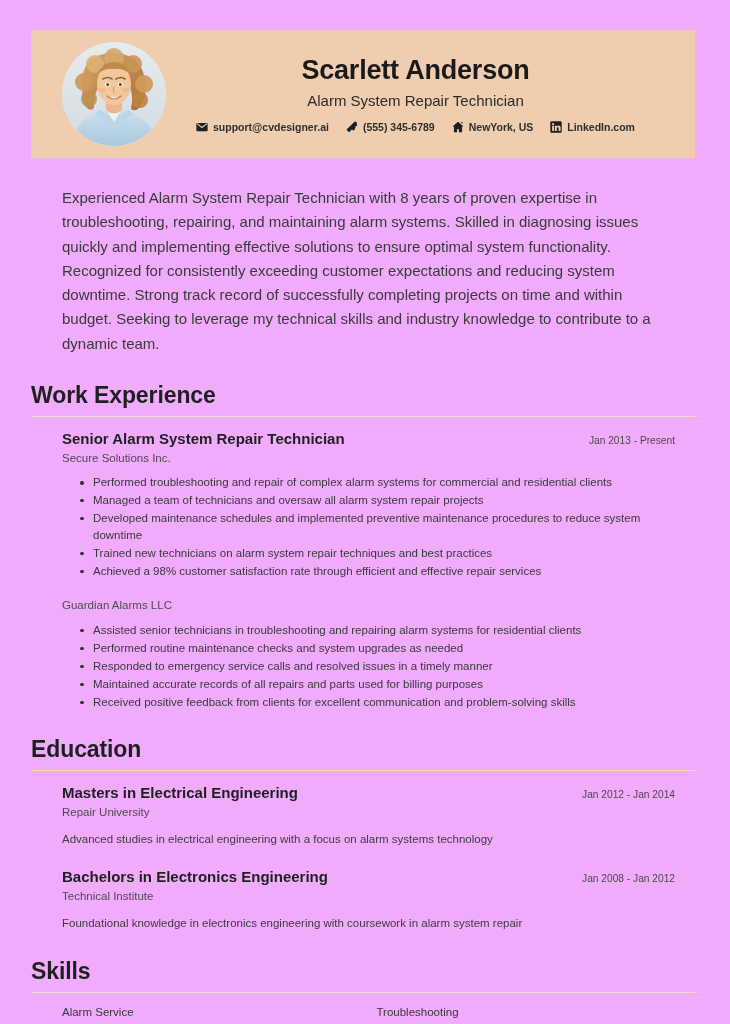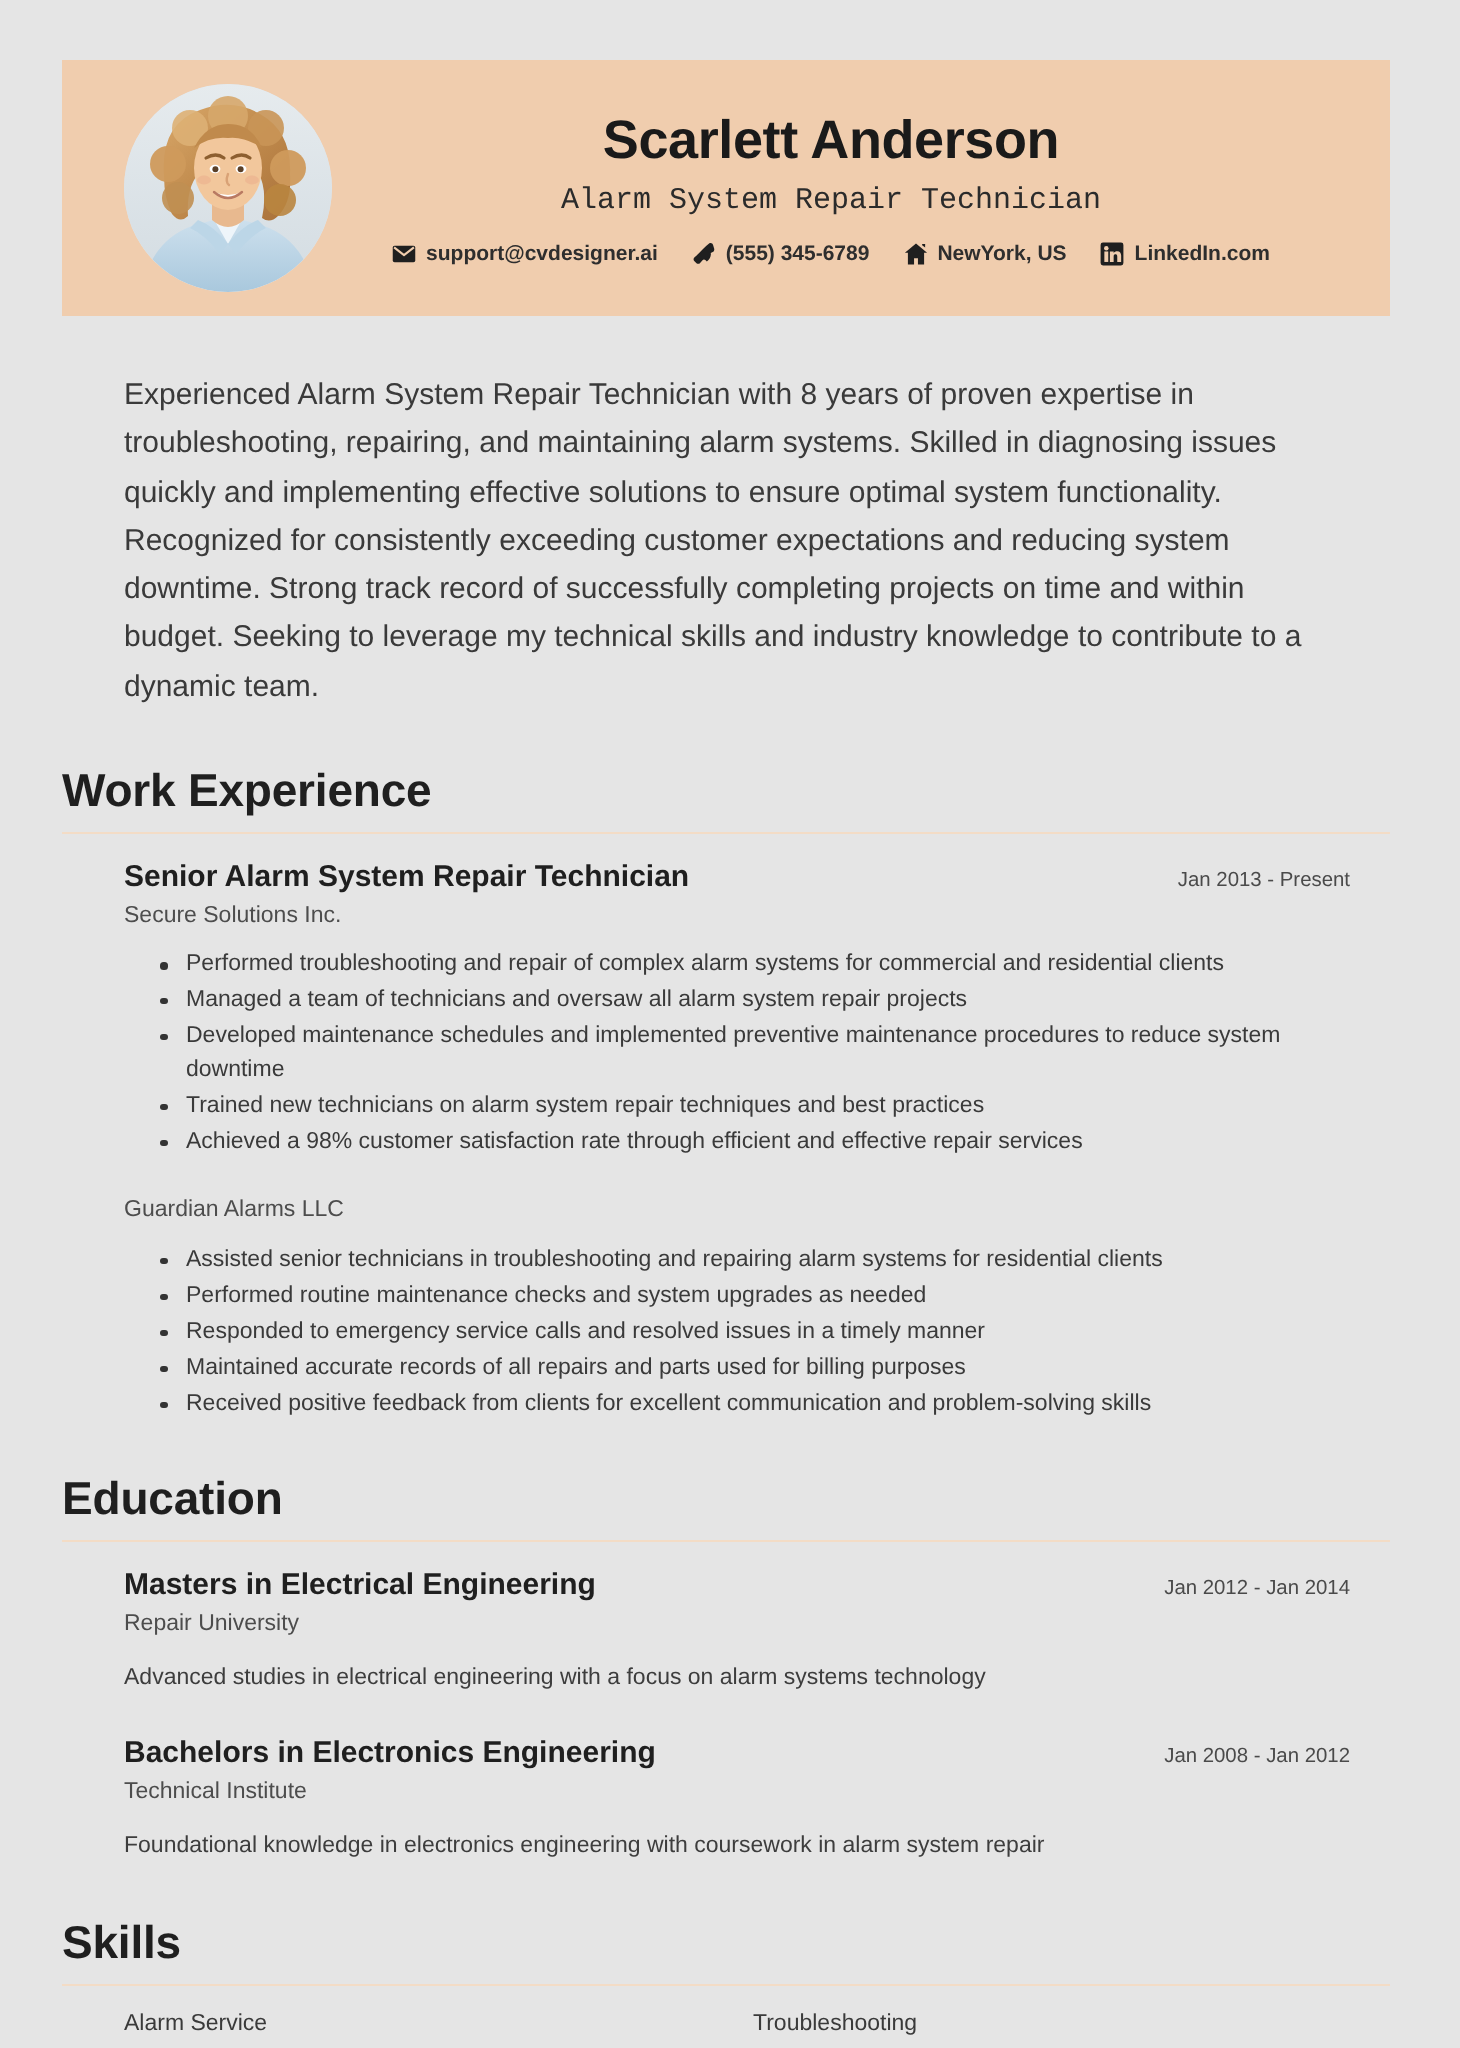--- a/index.html
+++ b/index.html
@@ -10,21 +10,21 @@
     background: #ffffff;
     font-family: "Liberation Sans", sans-serif;
     color: #333333;
     overflow: hidden;
   }
 
   .page {
     position: relative;
     width: 730px;
     height: 1024px;
-    background: #e5e5e5;
+    background: #f0abfc;
   }
 
   
   .header {
     position: absolute;
     left: 31px;
     top: 30px;
     width: 664px;
     height: 128px;
     background: #f0cdae;
@@ -58,21 +58,20 @@
     font-weight: bold;
     color: #1a1a1a;
     letter-spacing: -0.2px;
     line-height: 1.15;
   }
   .job-title {
     font-size: 15px;
     color: #2b2b2b;
     margin-top: 6px;
     line-height: 1.2;
-    font-family: Liberation Mono, monospace;
   }
 
   .contact-row {
     display: flex;
     align-items: center;
     gap: 17px;
     margin-top: 11px;
     font-weight: bold;
   }
   .contact-item {

